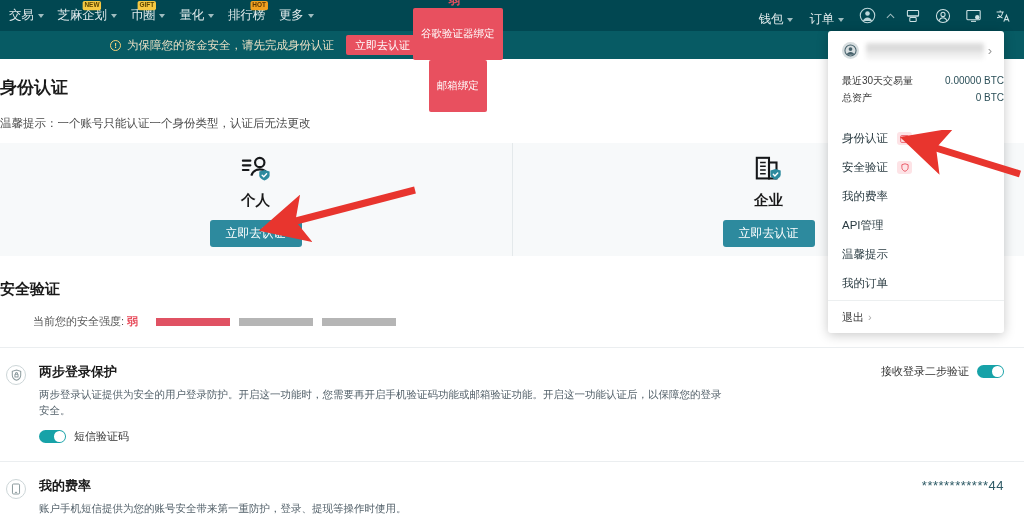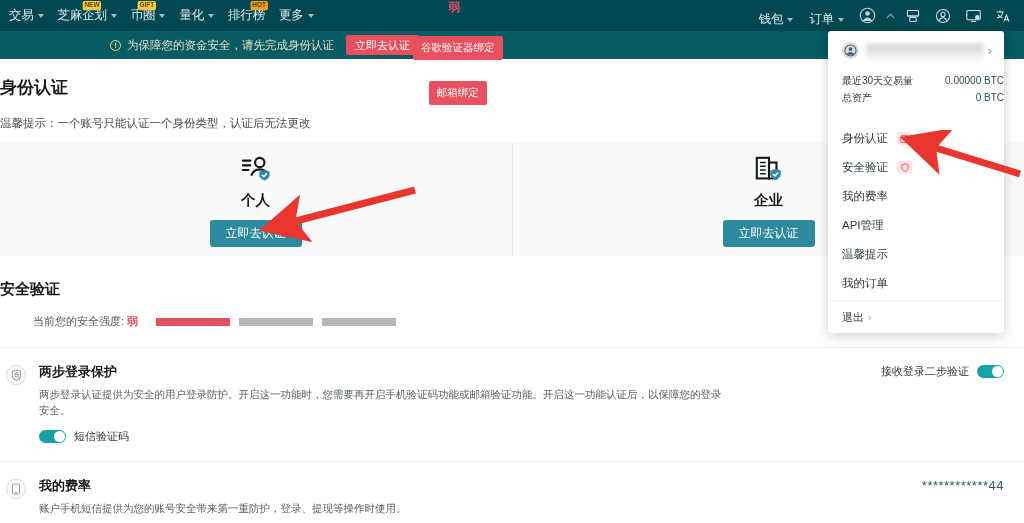--- a/index.html
+++ b/index.html
@@ -67,22 +67,22 @@
     margin-left:12px; background:#e8505f; color:#fff;
     font-size:11px; padding:2.5px 9px; border-radius:2px;
     filter: blur(0.4px); white-space:nowrap;
   }
   .alert-right {
     position:absolute; left:400px; display:flex; align-items:center;flex-direction:column;
   }
   .alert-right .lv { color:#e8505f; font-weight:bold; font-size:11.5px; margin-left:6px; filter: blur(0.5px);}
   .pill {
     background:#e8505f; color:#fff; font-size:10.5px;
-    padding:5px 8px; border-radius:2px; margin-left:13px;
-    filter: blur(0.45px); white-space:nowrap;margin-top:21px;
+    padding:19px 8px; border-radius:2px; margin-left:13px;
+    filter: blur(0.45px); white-space:nowrap;
   }
 
   
   .main { position:absolute; left:0; top:59px; width:1024px; }
   .page-title {
     font-size:17px; font-weight:bold; color:#1a1a1a;
     margin:17px 0 0 0; padding-left:0px; filter: blur(0.4px);
   }
   .page-sub {
     font-size:11.5px; color:#4a4a4a; margin-top:17px;

